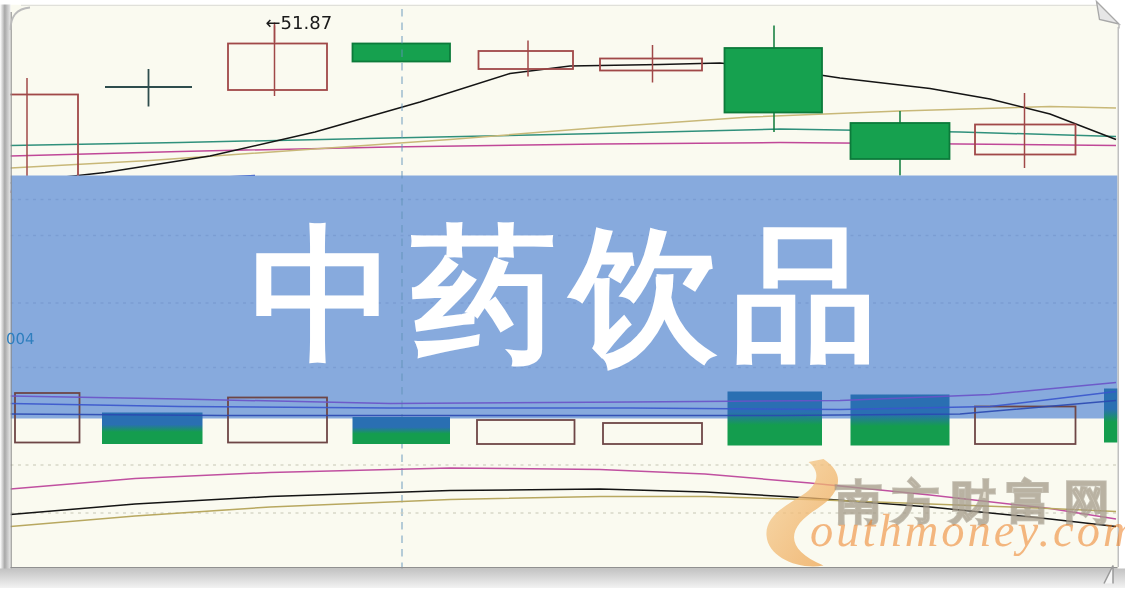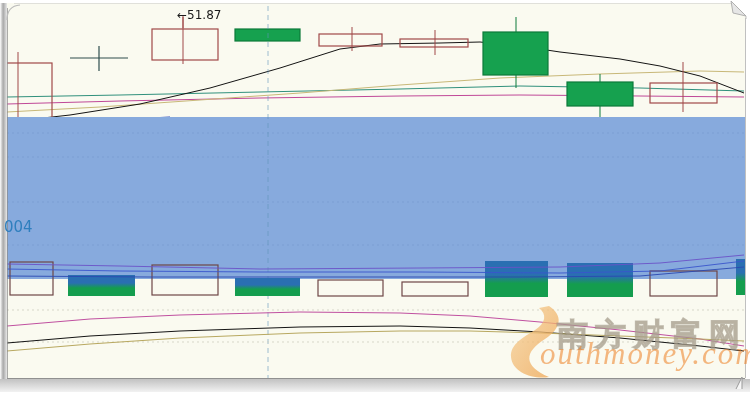--- a/index.html
+++ b/index.html
@@ -13,21 +13,21 @@
     font-size:97px;font-weight:800;color:#ffffff;
     letter-spacing:10px;text-indent:10px;
     font-family:"DejaVu Sans","Liberation Sans",sans-serif;
     user-select:none;white-space:nowrap;
   }
   #price-label{
     left:177px;top:8px;font-size:12px;color:#1a1a1a;line-height:14px;
     font-family:"DejaVu Sans","Liberation Sans",sans-serif;white-space:nowrap;
   }
   #code-label{
-    left:4px;top:221px;font-size:15px;color:#2f7fbe;line-height:12px;
+    left:4px;top:221px;font-size:10px;color:#2f7fbe;line-height:12px;
     font-family:"DejaVu Sans","Liberation Sans",sans-serif;
   }
   #watermark{left:0;top:0;width:628px;height:400px;pointer-events:none;}
   #watermark-cn{
     position:absolute;left:557px;top:314px;font-size:31px;font-weight:bold;
     letter-spacing:7px;white-space:nowrap;
     color:rgba(205,195,178,0.50);
     -webkit-text-stroke:1.2px rgba(150,140,124,0.55);
     font-family:"DejaVu Sans","Liberation Sans",sans-serif;
   }
@@ -167,20 +167,21 @@
       <path d="M736,389 L742,377 L742,389" fill="#f6f6f6" stroke="#999999" stroke-width="1"></path>
     </g>
 
     <path opacity="0.75" d="M549,306 C563,315 562,328 545,339
              C524,352 523,366 549,377
              C533,380 512,372 511,357
              C510,344 524,337 535,330
              C546,323 547,314 539,308 Z" fill="url(#swooshGrad)"></path>
   </svg>
 
+  <div id="banner-title" class="abs">中药饮品</div>
 
   <div id="price-label" class="abs"><span>←</span><span>51.87</span></div>
 
   <div id="code-label" class="abs">004</div>
 
   <div id="watermark" class="abs">
     <div id="watermark-cn">南方财富网</div>
     <div id="watermark-en">outhmoney.com</div>
   </div>
 

